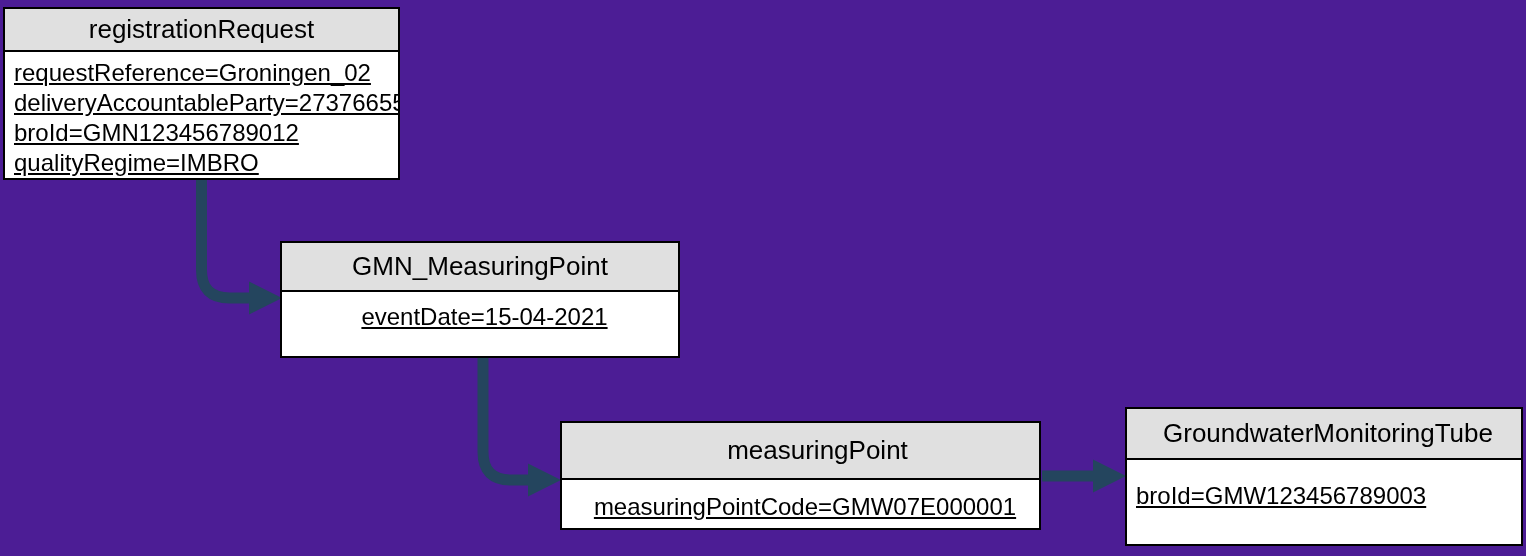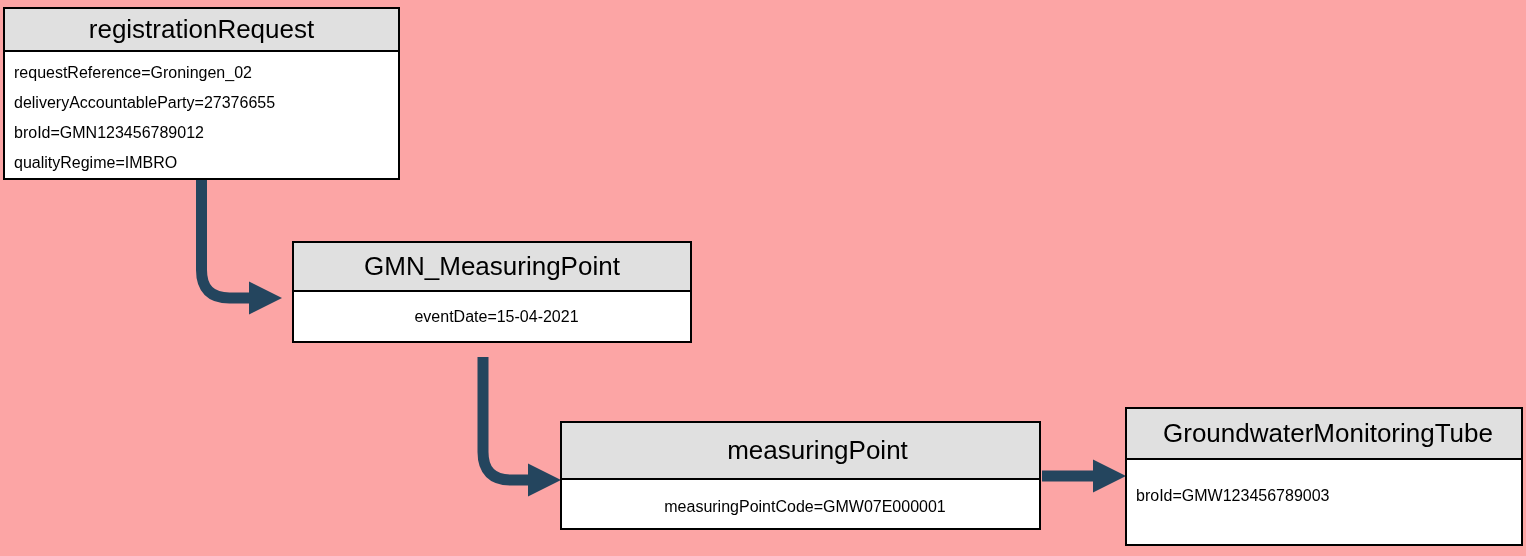--- a/index.html
+++ b/index.html
@@ -4,21 +4,21 @@
 <style>
   html, body {
     margin: 0;
     padding: 0;
     background: #ffffff;
   }
   .canvas {
     position: relative;
     width: 1526px;
     height: 556px;
-    background: #fca5a5;
+    background: #4c1d95;
     font-family: "Liberation Sans", sans-serif;
     color: #000000;
     overflow: hidden;
   }
   .edges {
     position: absolute;
     left: 0;
     top: 0;
     width: 1526px;
     height: 556px;
@@ -47,31 +47,32 @@
     align-items: center;
     justify-content: center;
     font-size: 26px;
     white-space: nowrap;
     overflow: hidden;
   }
   .node-body {
     box-sizing: border-box;
     overflow: hidden;
     white-space: nowrap;
-    font-size: 16px;
+    font-size: 24px;
     line-height: 30px;
+    text-decoration: underline;
   }
   .attr-line {
     white-space: nowrap;
   }
   
   .node-1 { left: 3px;    top: 7px;   width: 397px; height: 173px; }
   .node-1 .node-header { height: 43px; }
   .node-1 .node-body   { padding: 6px 0 0 9px; }
-  .node-2 { left: 292px;  top: 241px; width: 400px; height: 102px; }
+  .node-2 { left: 280px;  top: 241px; width: 400px; height: 117px; }
   .node-2 .node-header { height: 49px; }
   .node-2 .node-body   { padding: 10px 0 0 9px; text-align: center; }
   .node-3 { left: 560px;  top: 421px; width: 481px; height: 109px; }
   .node-3 .node-header { height: 57px; padding-left: 34px; }
   .node-3 .node-body   { padding: 12px 0 0 9px; text-align: center; }
   .node-4 { left: 1125px; top: 407px; width: 398px; height: 139px; }
   .node-4 .node-header { height: 51px; padding-left: 8px; }
   .node-4 .node-body   { padding: 21px 0 0 9px; }
 </style>
 </head>

